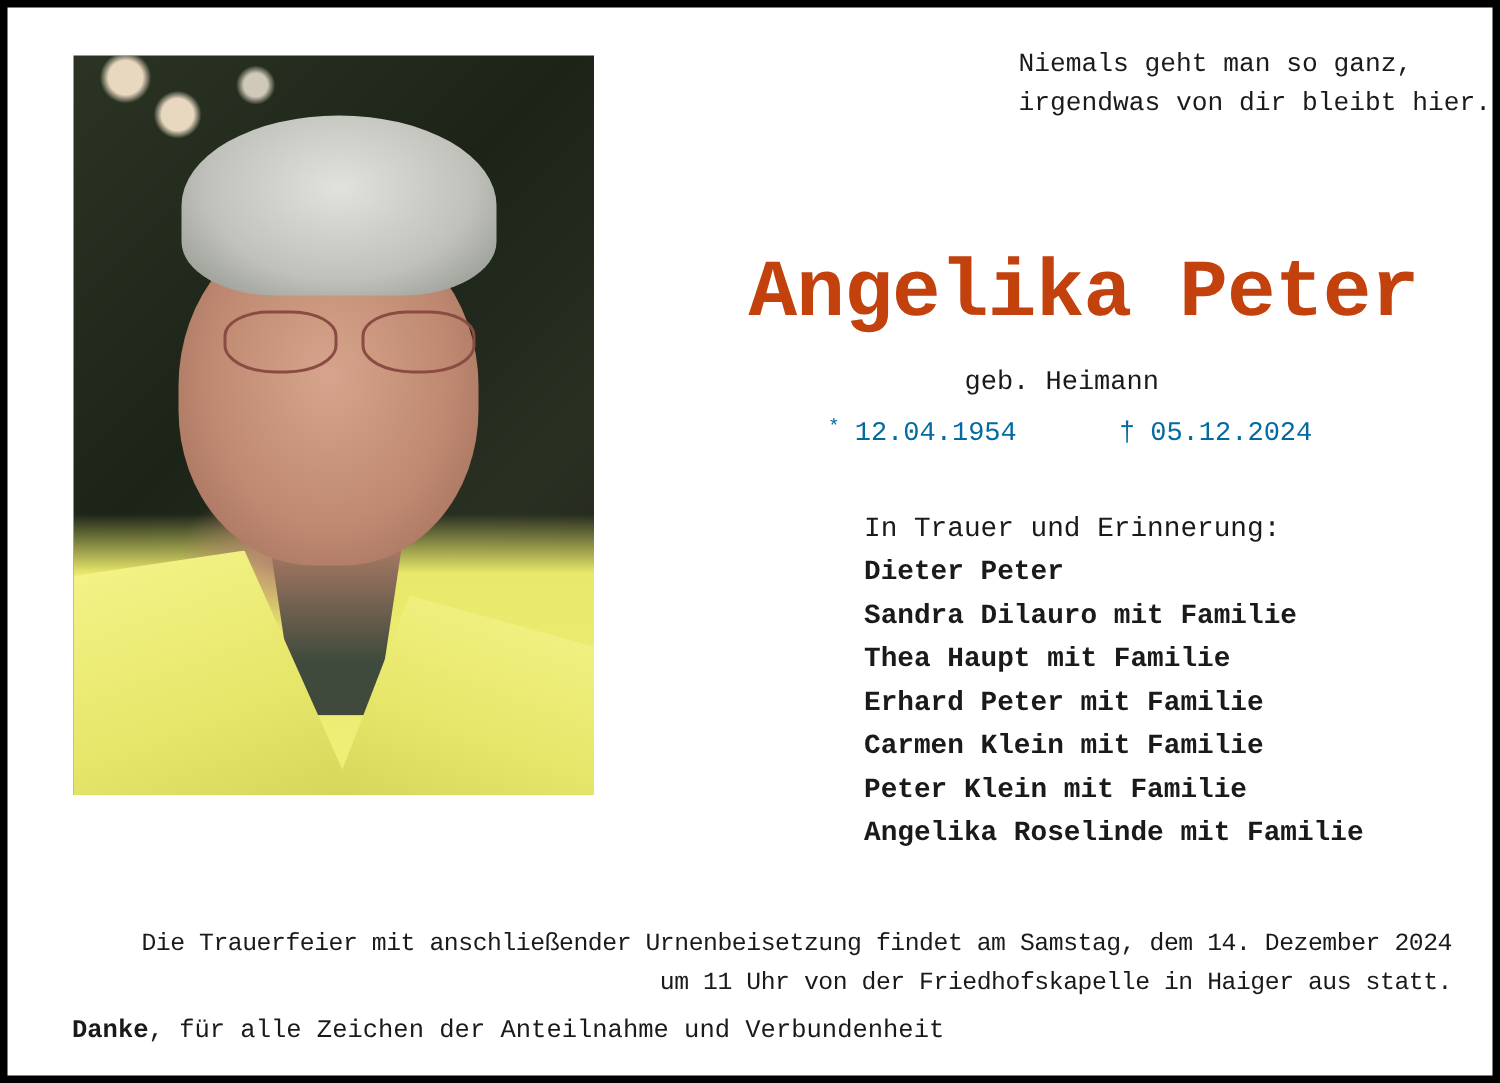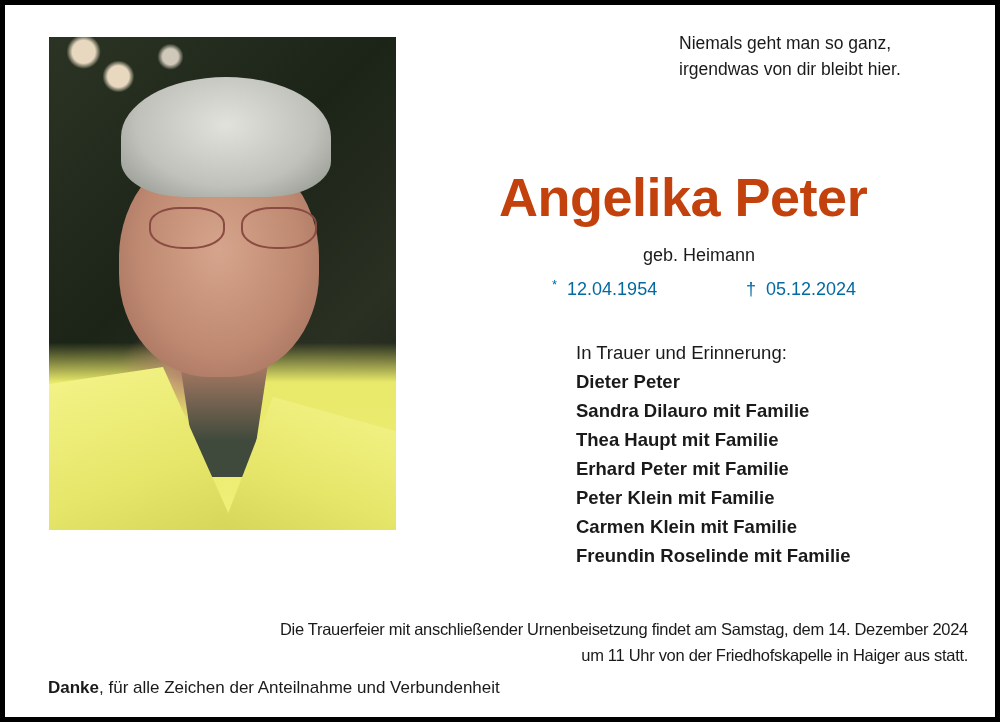--- a/index.html
+++ b/index.html
@@ -1,20 +1,20 @@
 <!DOCTYPE html>
 <html><head>
   <meta charset="utf-8">
   <style>
     html, body { margin: 0; padding: 0; }
     body { width: 1000px; height: 722px; background: #000; position: relative; overflow: hidden; }
     .card {
       position: absolute; left: 5px; top: 5px; width: 990px; height: 712px;
       background: #fff; color: #1a1a1a;
-      font-family: Liberation Sans, sans-serif;
+      font-family: Liberation Mono, monospace;
     }
     .photo {
       position: absolute; left: 44px; top: 32px; width: 347px; height: 493px;
       overflow: hidden;
       background:
         radial-gradient(ellipse 28% 10% at 52% 20%, #d8d8d0 0%, #b8bab2 60%, rgba(0,0,0,0) 100%),
         radial-gradient(ellipse 24% 20% at 50% 42%, #c99880 0%, #b07862 55%, rgba(0,0,0,0) 100%),
         radial-gradient(ellipse 20% 10% at 40% 68%, #b58370 0%, rgba(0,0,0,0) 100%),
         linear-gradient(180deg, rgba(0,0,0,0) 0%, rgba(0,0,0,0) 62%, #e8e86a 70%, #f0f07a 100%),
         radial-gradient(circle at 10% 3%, #e8d8c0 0 2%, rgba(0,0,0,0) 3%),
@@ -135,23 +135,23 @@
   <div class="dates death">
     <span class="sym">†</span><span>05.12.2024</span>
   </div>
 
   <div class="mourners">
     <div class="intro">In Trauer und Erinnerung:</div>
     <div class="m">Dieter Peter</div>
     <div class="m">Sandra Dilauro mit Familie</div>
     <div class="m">Thea Haupt mit Familie</div>
     <div class="m">Erhard Peter mit Familie</div>
+    <div class="m">Carmen Klein mit Familie</div>
     <div class="m">Peter Klein mit Familie</div>
-    <div class="m">Carmen Klein mit Familie</div>
-    <div class="m">Freundin Roselinde mit Familie</div>
+    <div class="m">Angelika Roselinde mit Familie</div>
   </div>
 
 
   <div class="service">
     <div>Die Trauerfeier mit anschließender Urnenbeisetzung findet am Samstag, dem 14. Dezember 2024</div>
     <div>um 11 Uhr von der Friedhofskapelle in Haiger aus statt.</div>
   </div>
 
   <div class="thanks">
     <b>Danke</b><span>, für alle Zeichen der Anteilnahme und Verbundenheit</span>

